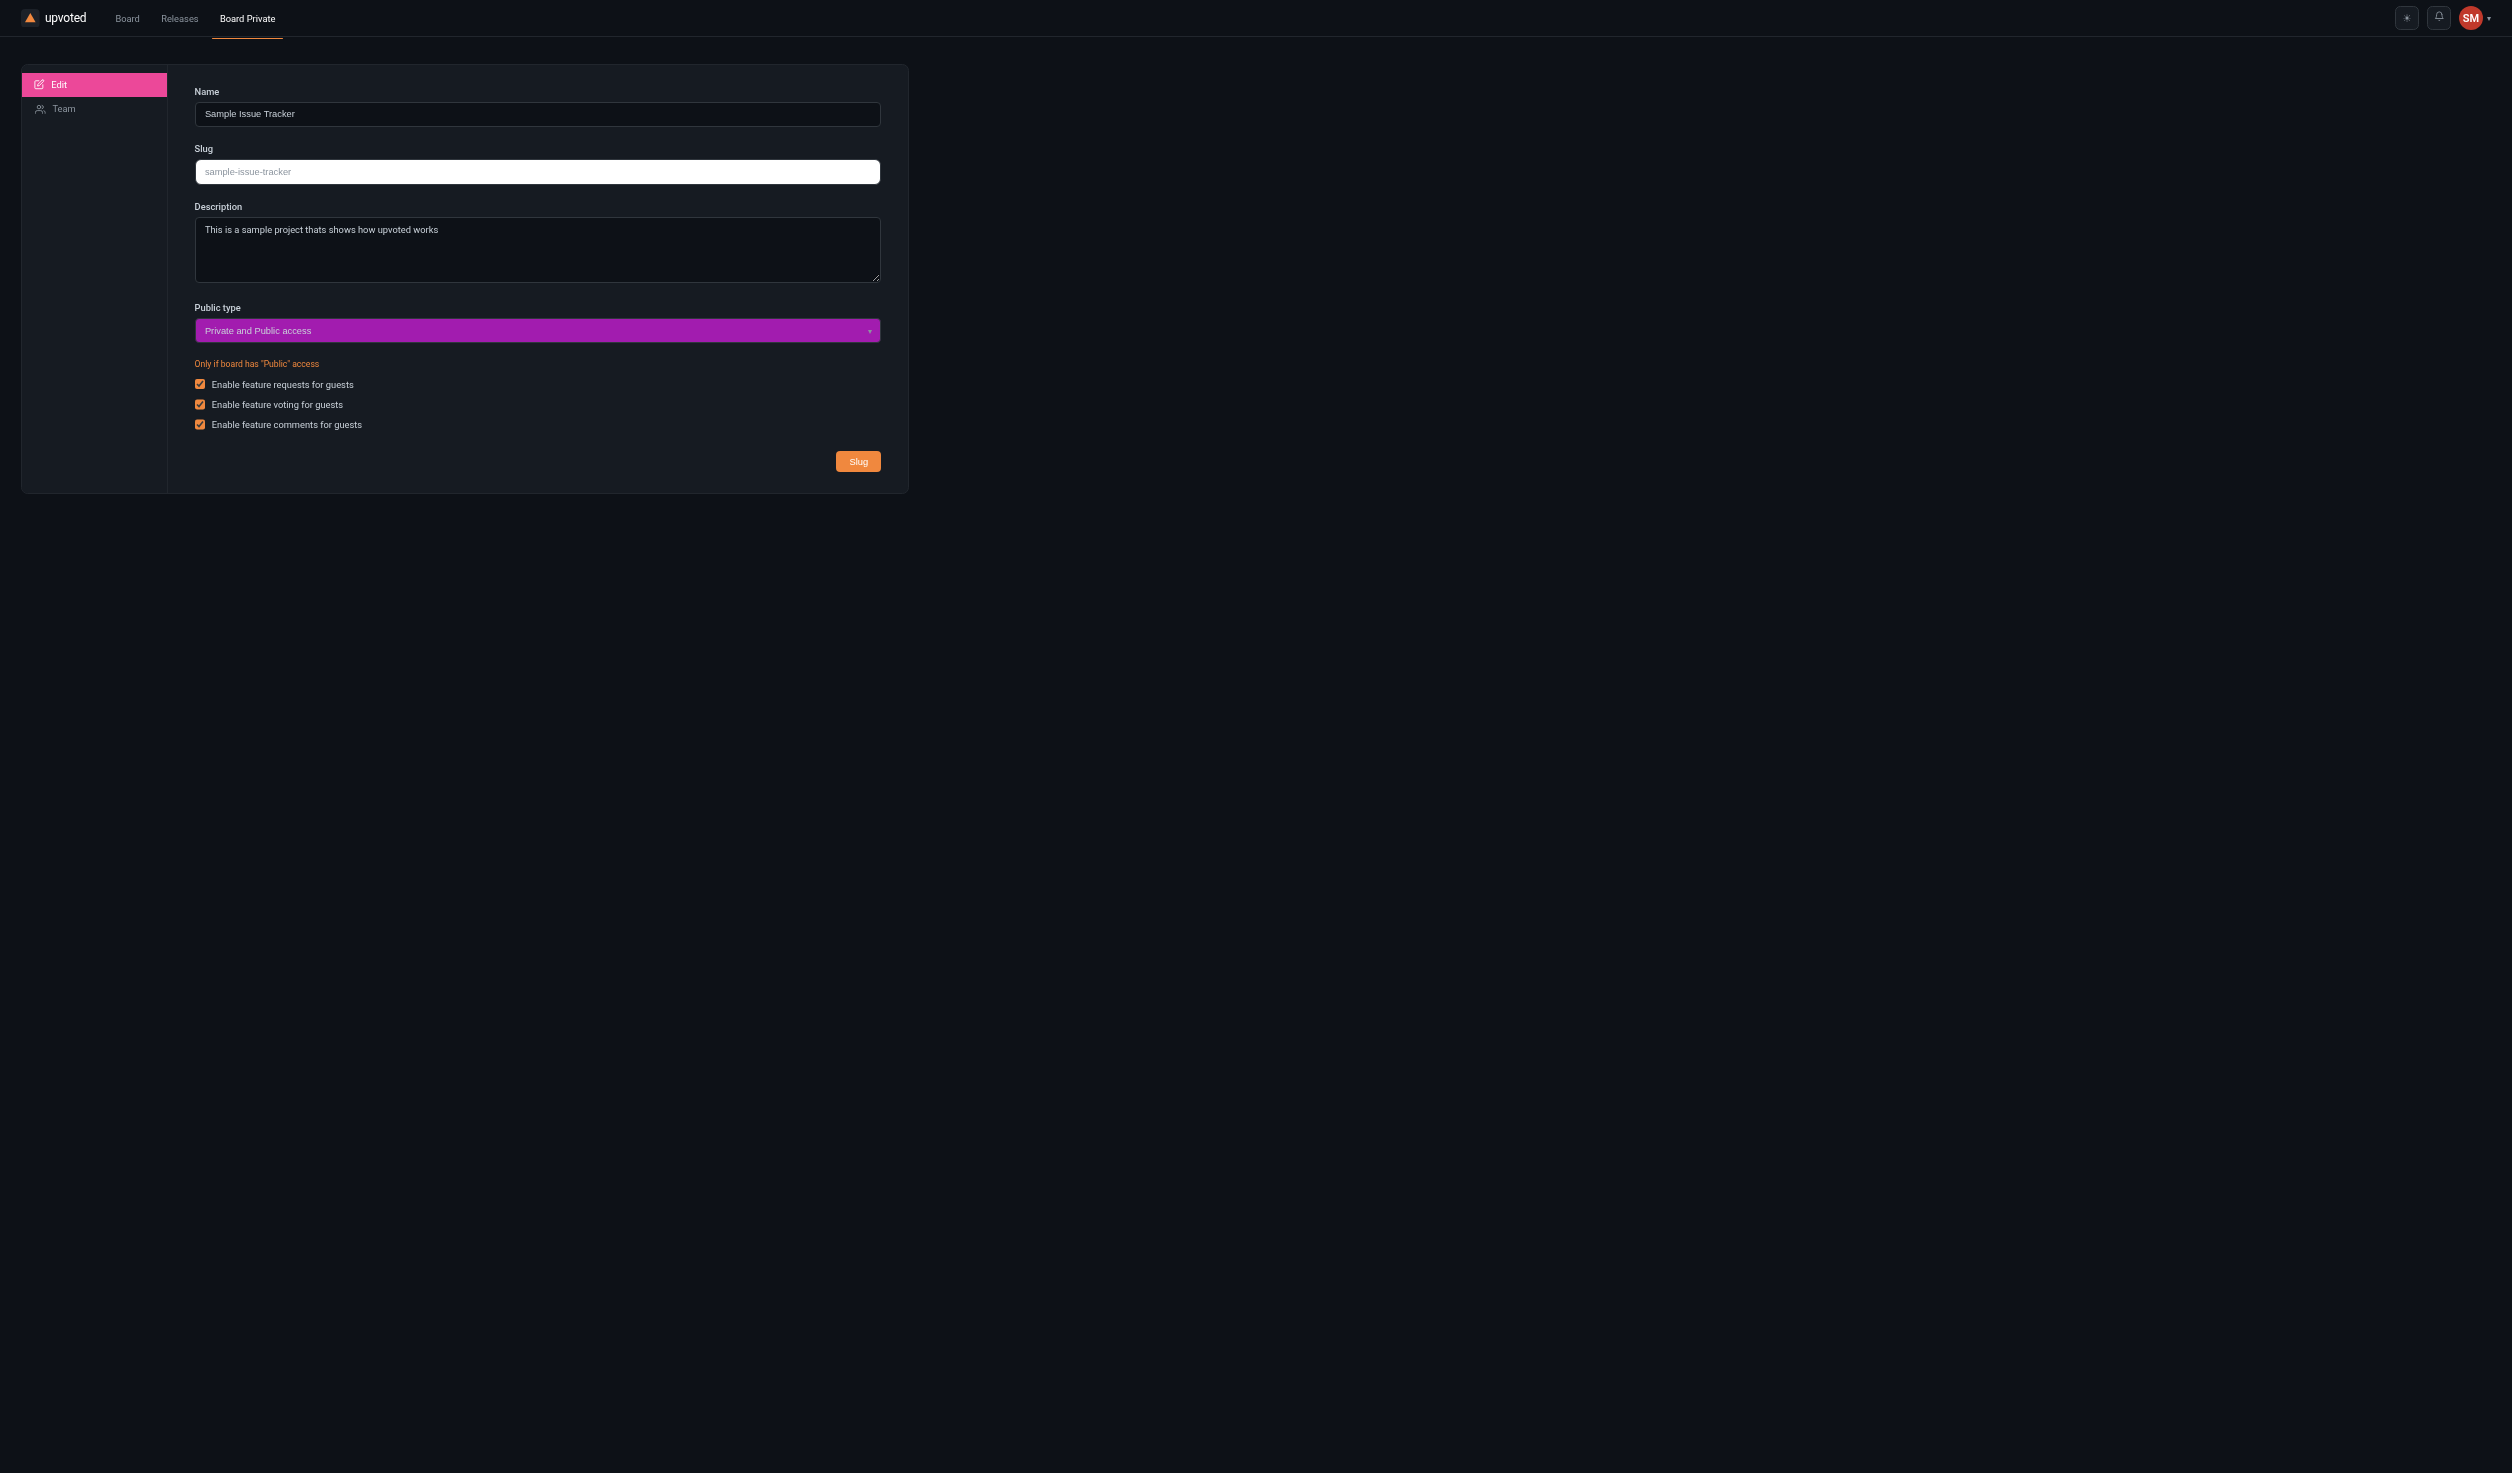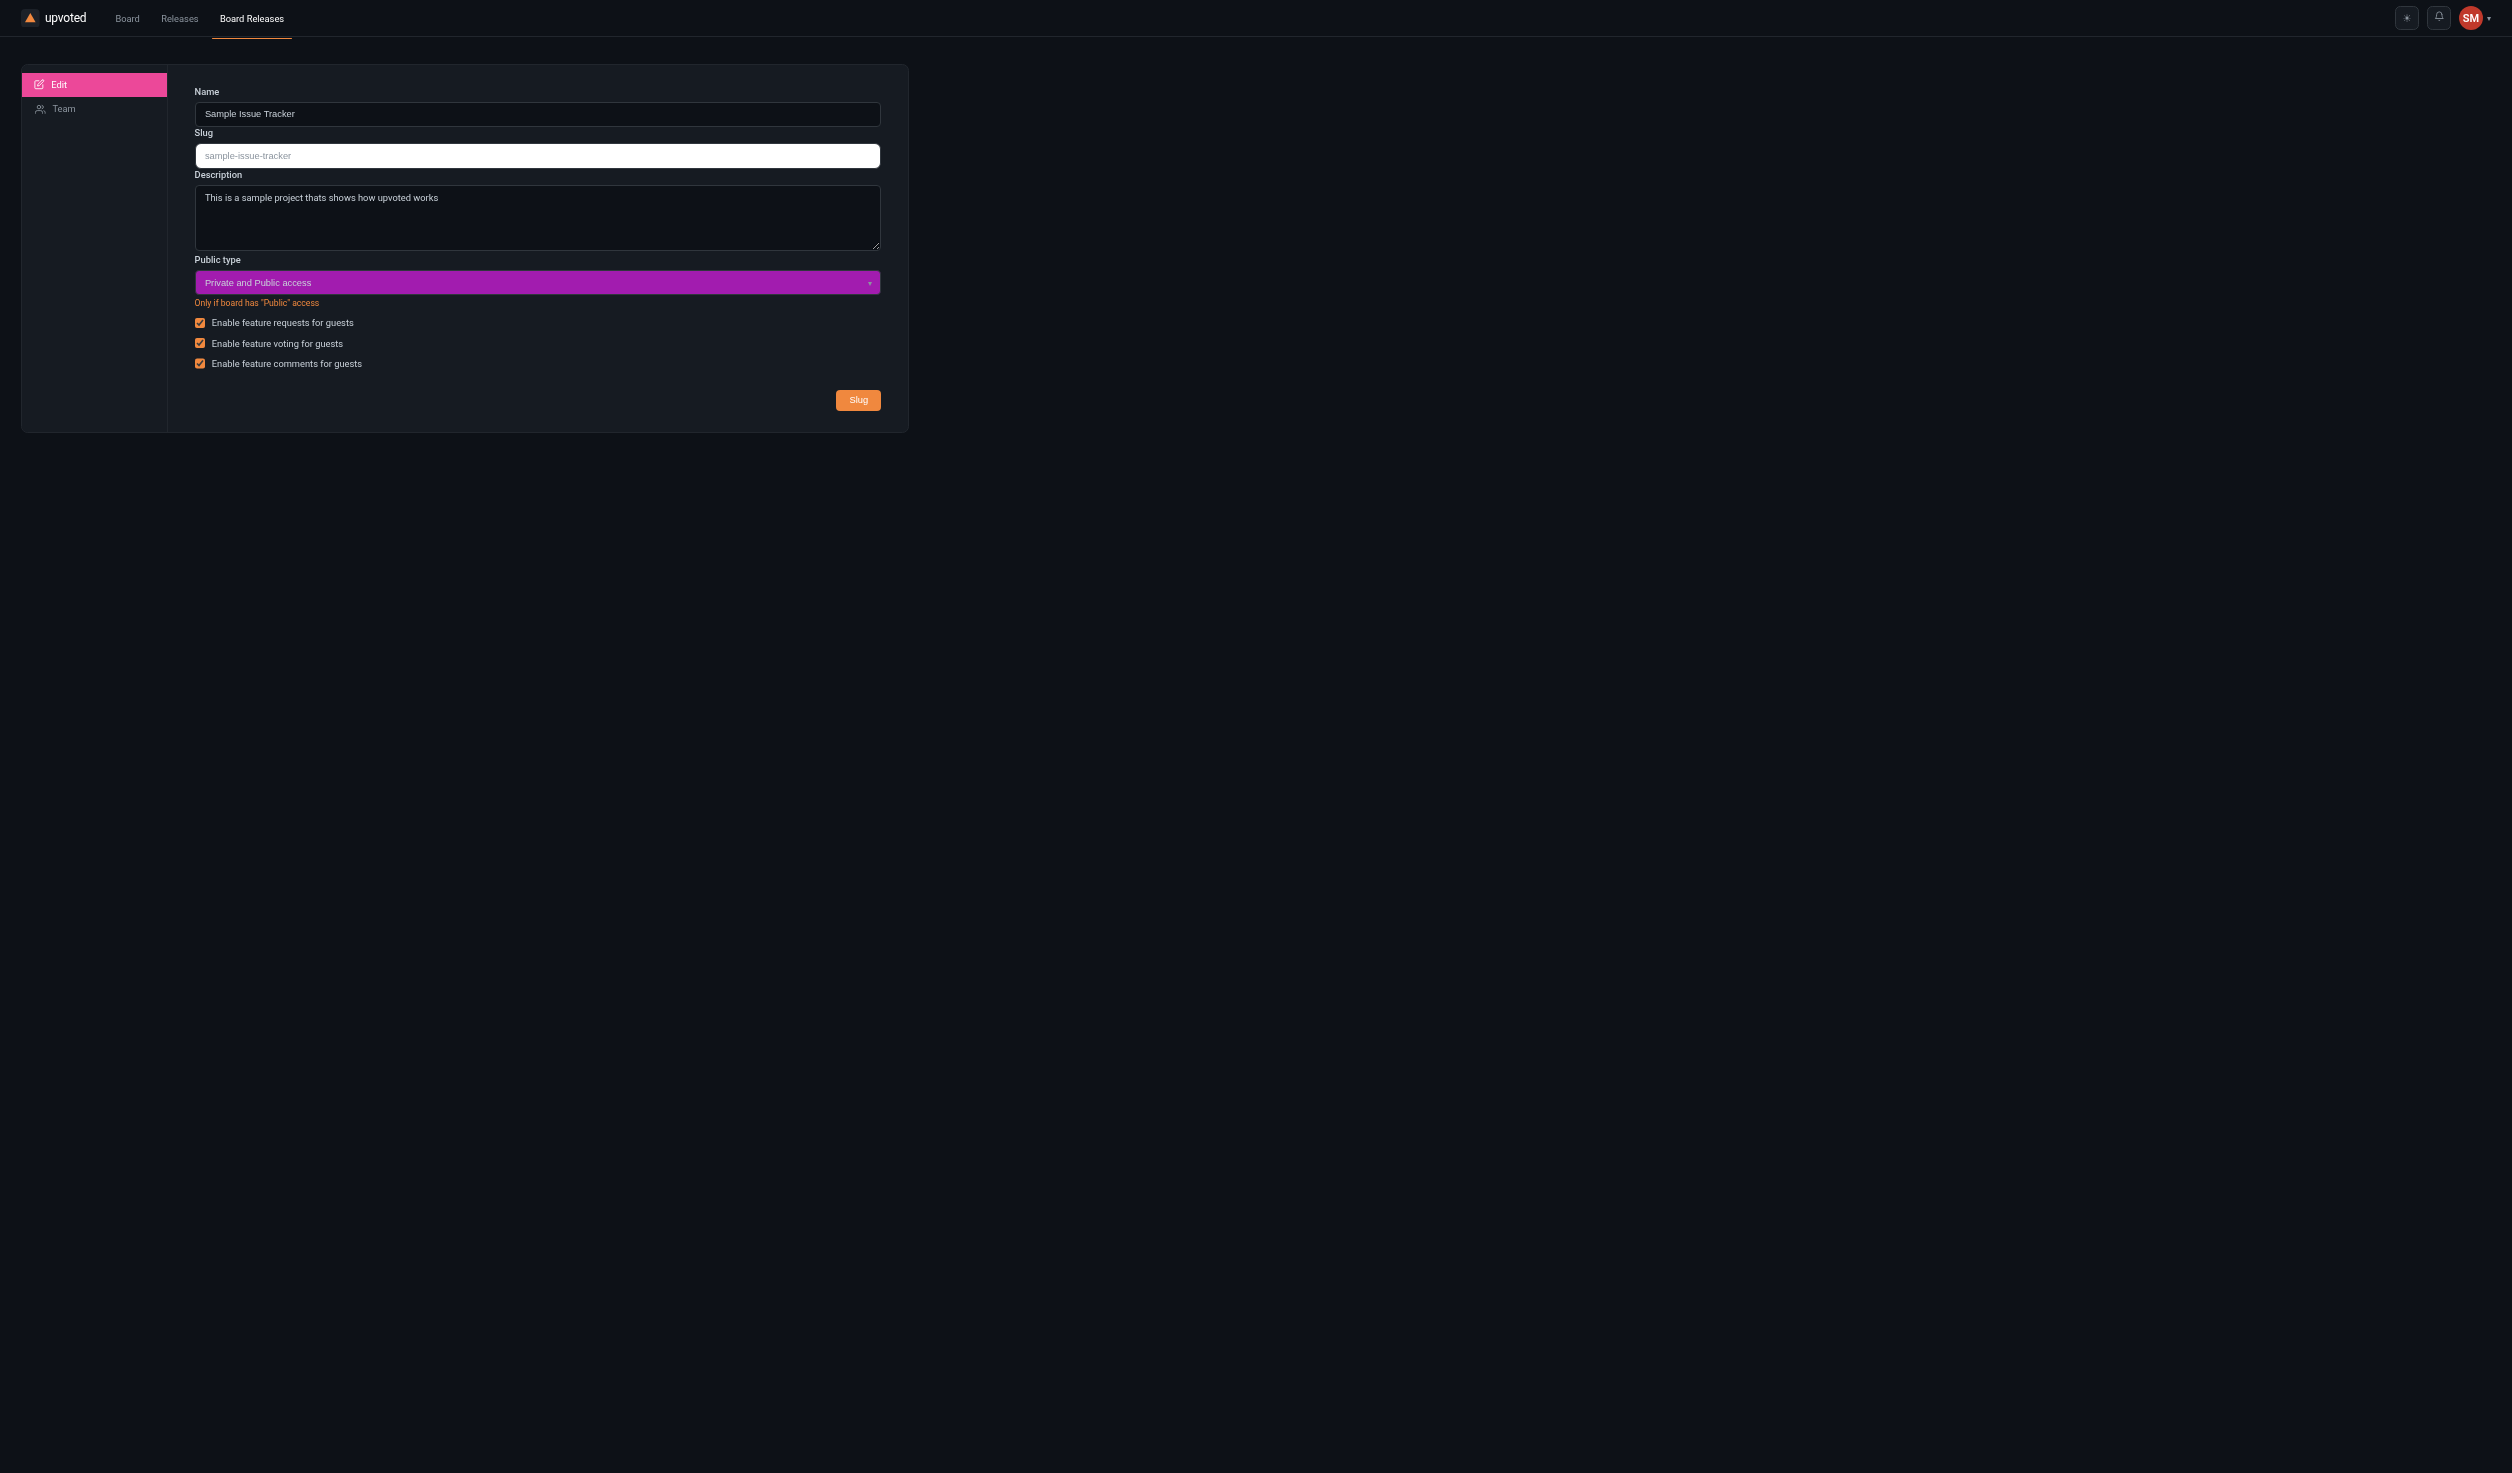--- a/index.html
+++ b/index.html
@@ -187,21 +187,21 @@
       justify-content: center;
     }
 
     
     .settings-form {
       flex: 1;
       padding: 21px 26.6px;
     }
 
     .form-group {
-      margin-bottom: 0;
+      margin-bottom: 16px;
     }
 
     .form-label {
       display: block;
       font-size: 9.3px;
       font-weight: 500;
       color: #c9d1d9;
       margin-bottom: 5.3px;
     }
 
@@ -329,21 +329,21 @@
     <a class="logo" href="#">
       <svg class="logo-icon" viewBox="0 0 28 28" fill="none" xmlns="http://www.w3.org/2000/svg">
         <rect width="28" height="28" rx="6" fill="#1c2128"></rect>
         <polygon points="14,6 22,20 6,20" fill="#f0883e"></polygon>
       </svg>
       <span class="logo-text">upvoted</span>
     </a>
     <nav class="nav">
       <a class="nav-item">Board</a>
       <a class="nav-item">Releases</a>
-      <a class="nav-item active">Board Releases</a>
+      <a class="nav-item active">Board Private</a>
     </nav>
   </div>
   <div class="header-right">
     <div class="icon-btn">
       <span>☀</span>
     </div>
     <div class="icon-btn">
       <span>
         <svg width="10.6" height="10.6" viewBox="0 0 24 24" fill="none" stroke="currentColor" stroke-width="2" stroke-linecap="round" stroke-linejoin="round">
           <path d="M18 8A6 6 0 0 0 6 8c0 7-3 9-3 9h18s-3-2-3-9"></path>

